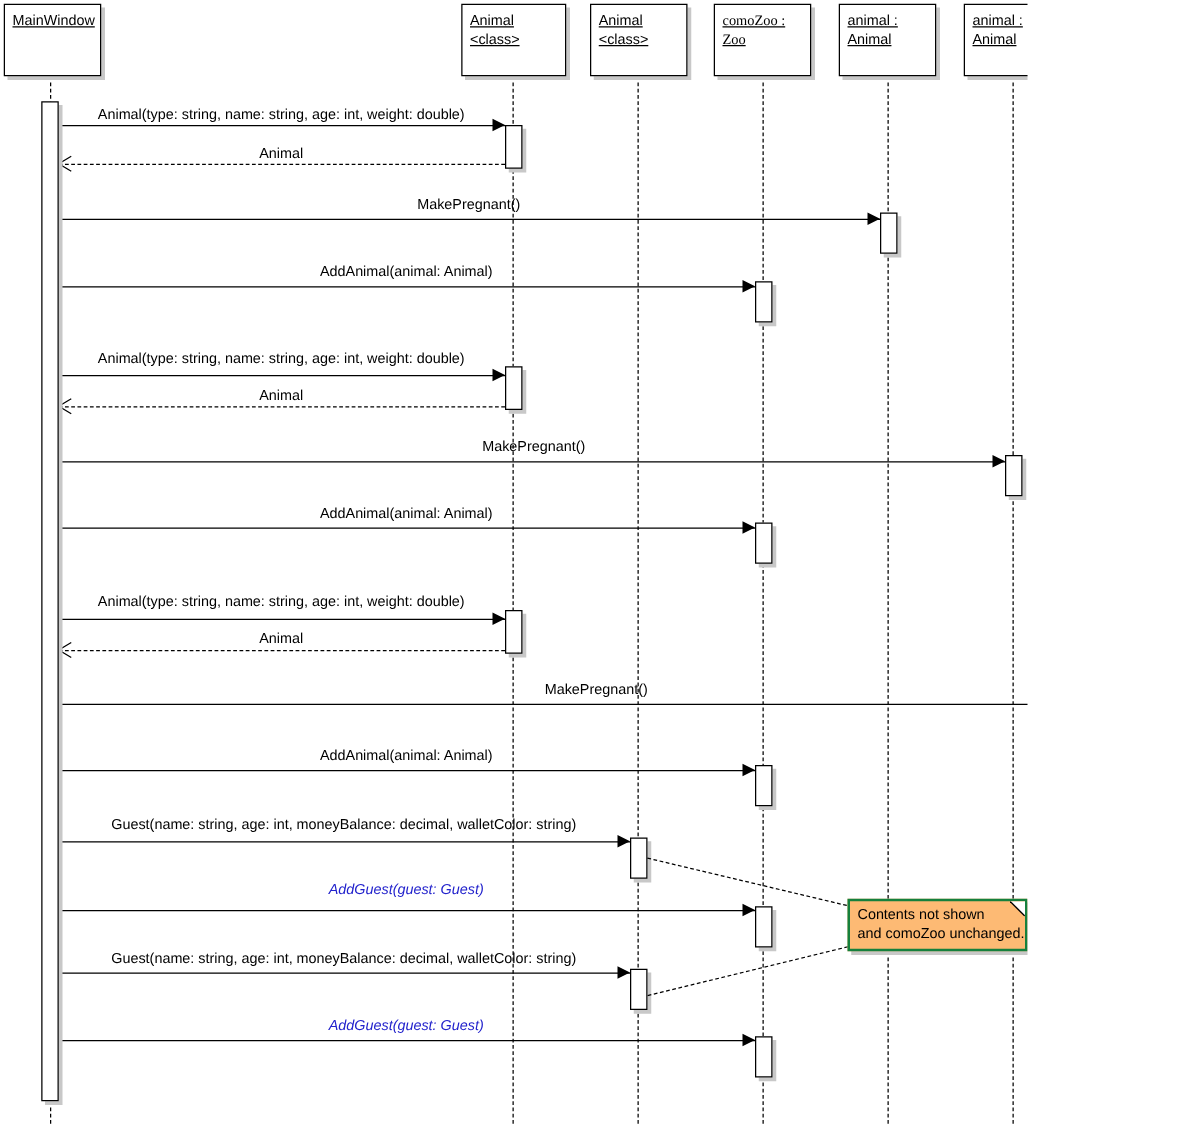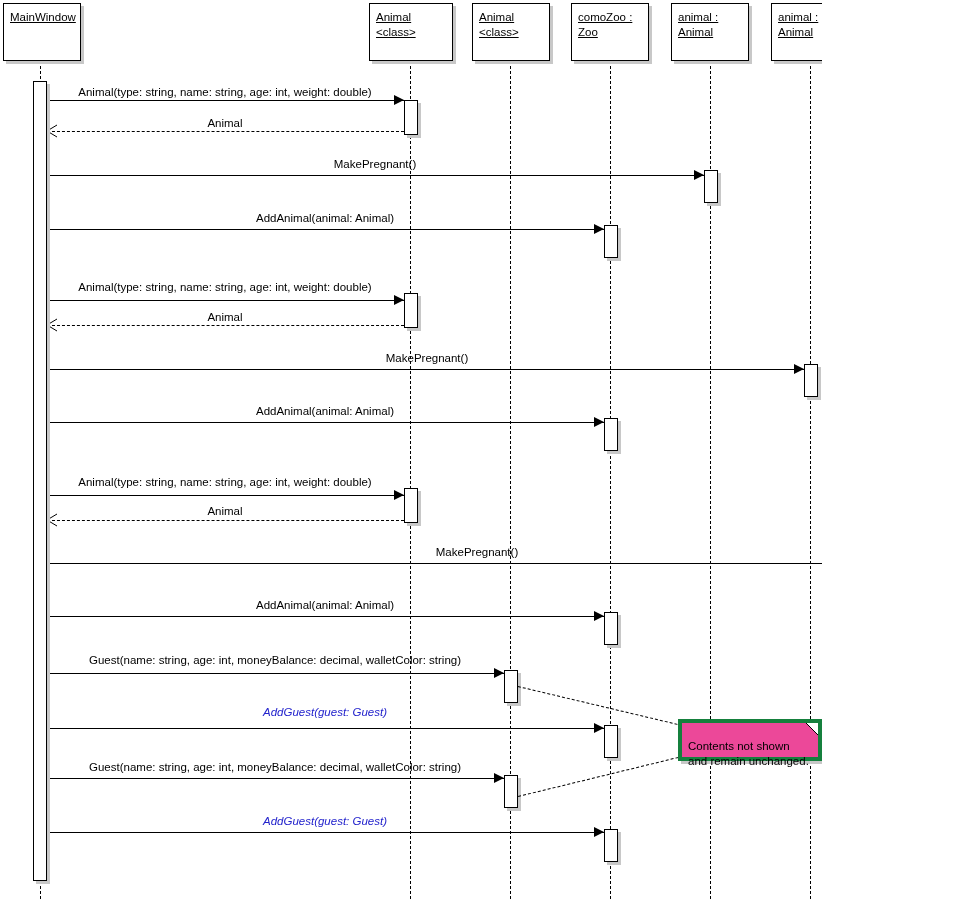--- a/index.html
+++ b/index.html
@@ -76,27 +76,27 @@
     text-align: center;
   }
   .msg-label.async {
     color: #2222cc;
     font-style: italic;
   }
   
   .note {
     position: absolute;
     box-sizing: border-box;
-    background: #ec4899;
-    border: 4px solid #15803d;
+    background: #fdba74;
+    border: 2px solid #15803d;
     box-shadow: 3px 3px 0 0 #c8c8c8;
     font-size: 11.5px;
     line-height: 15px;
     color: #000000;
-    padding: 16px 8px 4px 6px;
+    padding: 4px 8px 4px 6px;
     white-space: nowrap;
   }
   .note-connector {
     position: absolute;
     transform-origin: 0 0;
     height: 0;
     border-top: 1px dashed #000000;
   }
 </style>
 </head>
@@ -119,21 +119,21 @@
         <span class="nm">MainWindow</span>
       </div>
       <div class="lifeline-head" style="left: 369px; top: 3px; width: 84px; height: 58px;">
         <span class="nm">Animal</span>
         <span class="nm">&lt;class&gt;</span>
       </div>
       <div class="lifeline-head" style="left: 472px; top: 3px; width: 78px; height: 58px;">
         <span class="nm">Animal</span>
         <span class="nm">&lt;class&gt;</span>
       </div>
-      <div class="lifeline-head" style="left: 571px; top: 3px; width: 78px; height: 58px;">
+      <div class="lifeline-head" style="left: 571px; top: 3px; width: 78px; height: 58px; font-family: Liberation Serif, serif;">
         <span class="nm">comoZoo :</span>
         <span class="nm">Zoo</span>
       </div>
       <div class="lifeline-head" style="left: 671px; top: 3px; width: 78px; height: 58px;">
         <span class="nm">animal :</span>
         <span class="nm">Animal</span>
       </div>
       <div class="lifeline-head" style="left: 771px; top: 3px; width: 78px; height: 58px;">
         <span class="nm">animal :</span>
         <span class="nm">Animal</span>
@@ -216,21 +216,21 @@
       <div class="activation" style="left: 604px; top: 725px; width: 14px; height: 33px;"></div>
       <div class="activation" style="left: 504px; top: 775px; width: 14px; height: 33px;"></div>
       <div class="activation" style="left: 604px; top: 829px; width: 14px; height: 33px;"></div>
     </div>
 
   <div id="note-layer">
       <div class="note-connector" style="left: 518px; top: 686px; width: 164.451px; transform: rotate(13.3602deg);"></div>
       <div class="note-connector" style="left: 518px; top: 796px; width: 164.685px; transform: rotate(-13.6987deg);"></div>
       <div class="note" style="left: 678px; top: 719px; width: 144px; height: 42px;">
         <div>Contents not shown</div>
-        <div>and remain unchanged.</div>
+        <div>and comoZoo unchanged.</div>
         <svg width="12" height="12" style="position: absolute; right: 0px; top: 0px;">
           <polygon points="0,0 12,12 12,0" fill="#ffffff" stroke="none"></polygon>
           <path d="M0,0 L12,12" stroke="#000000" stroke-width="1" fill="none"></path>
         </svg>
       </div>
       <div></div>
     </div>
 </div>
 
 </body></html>

